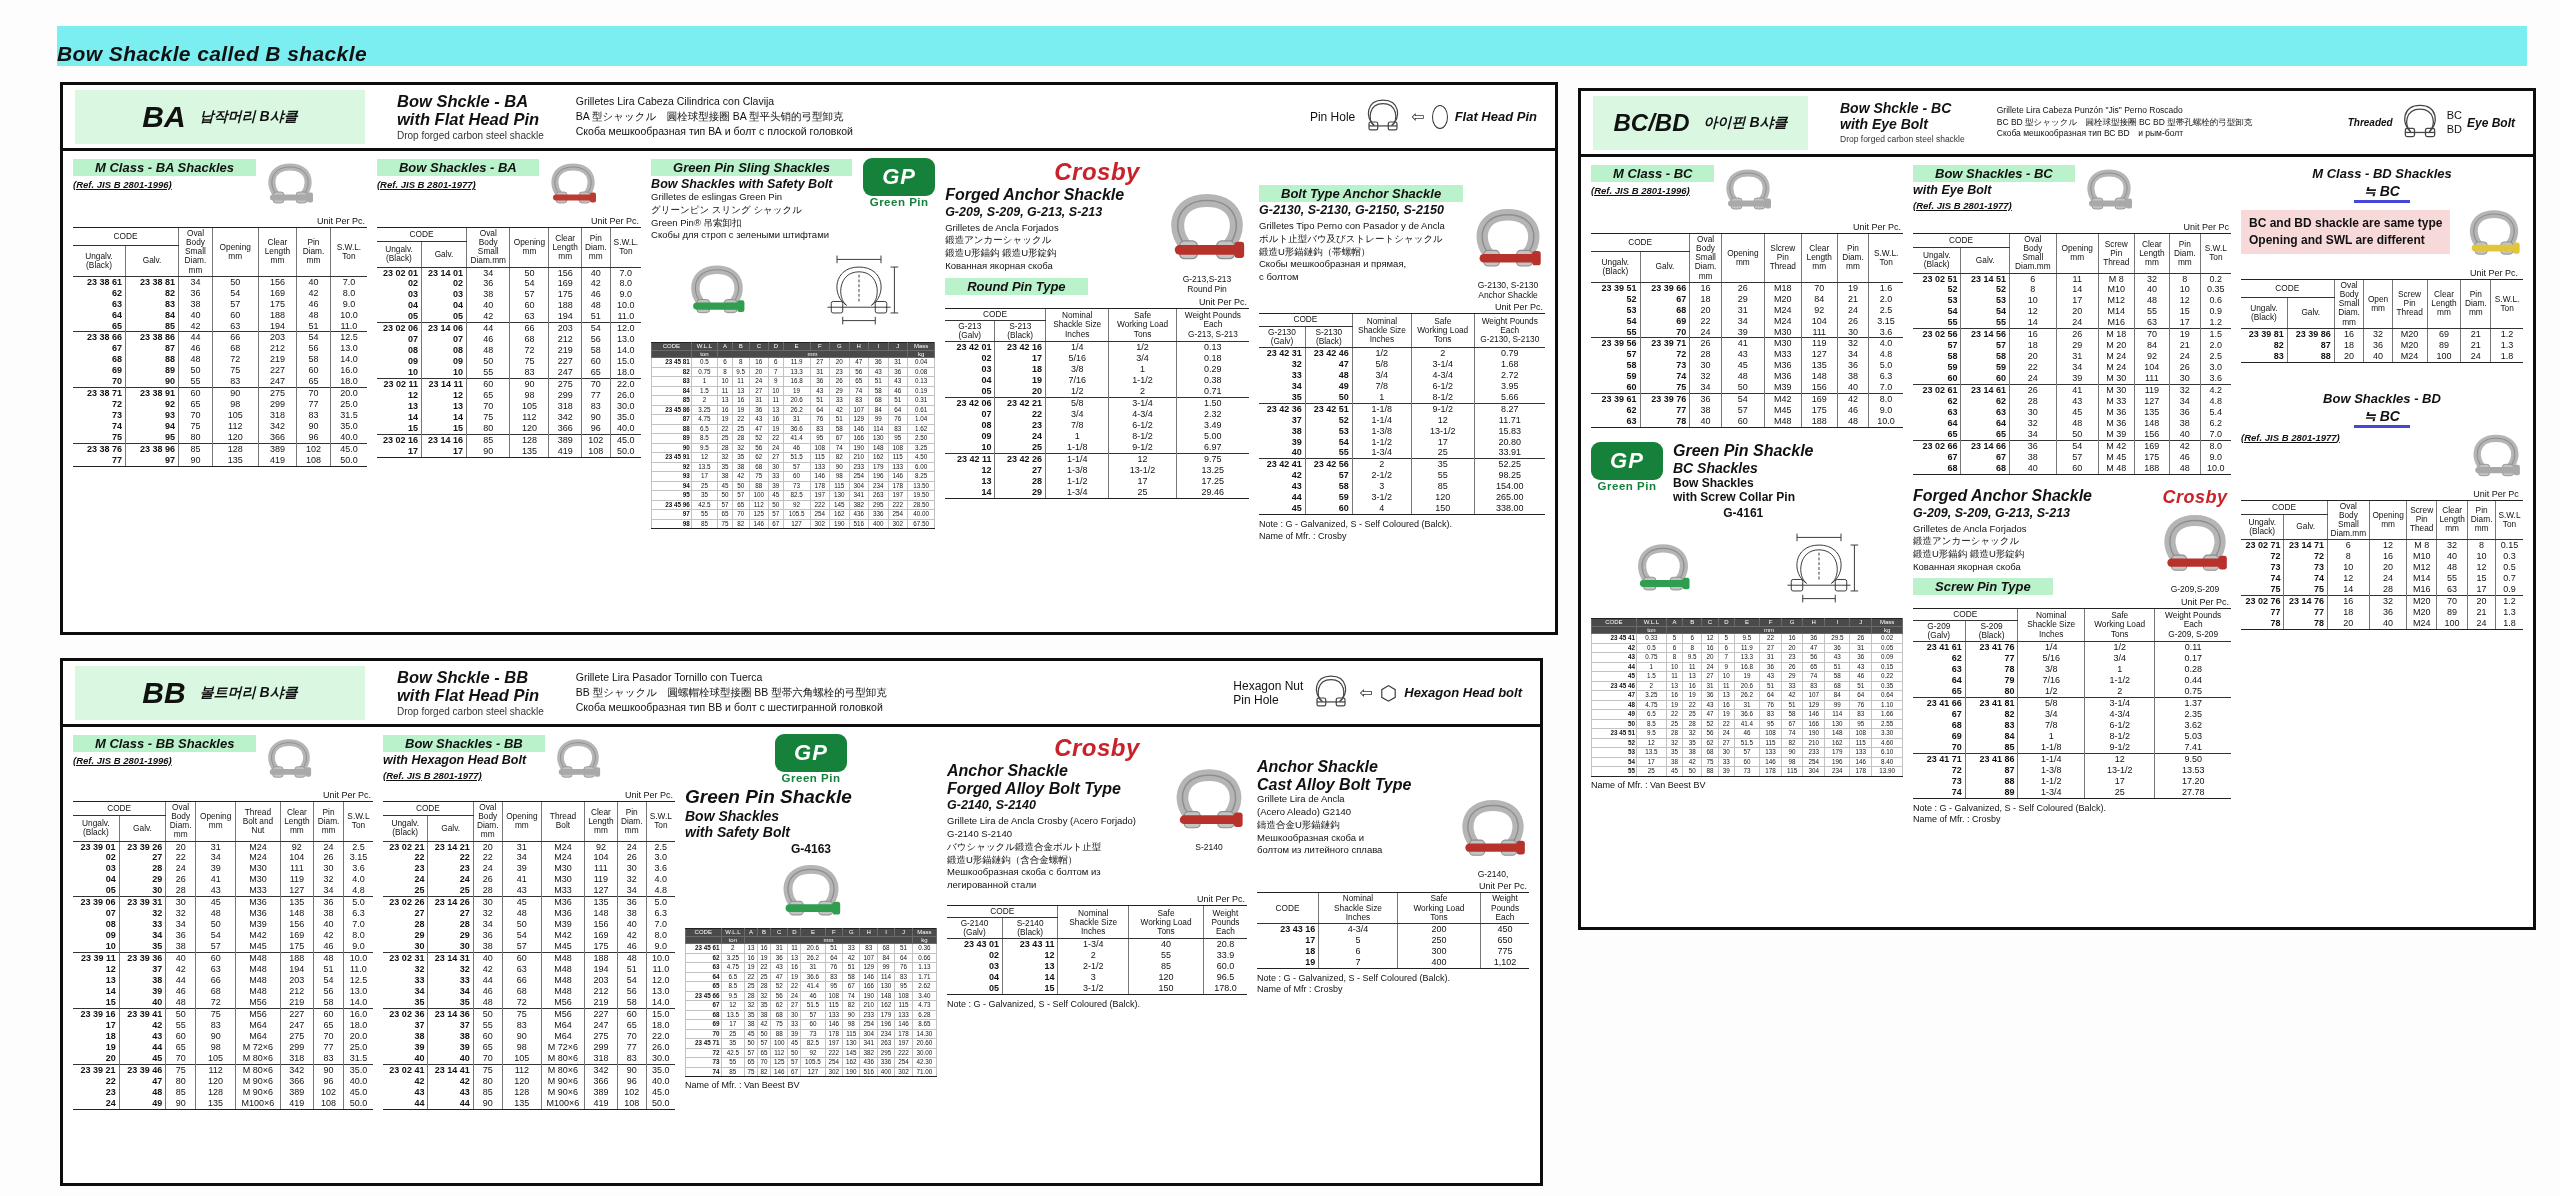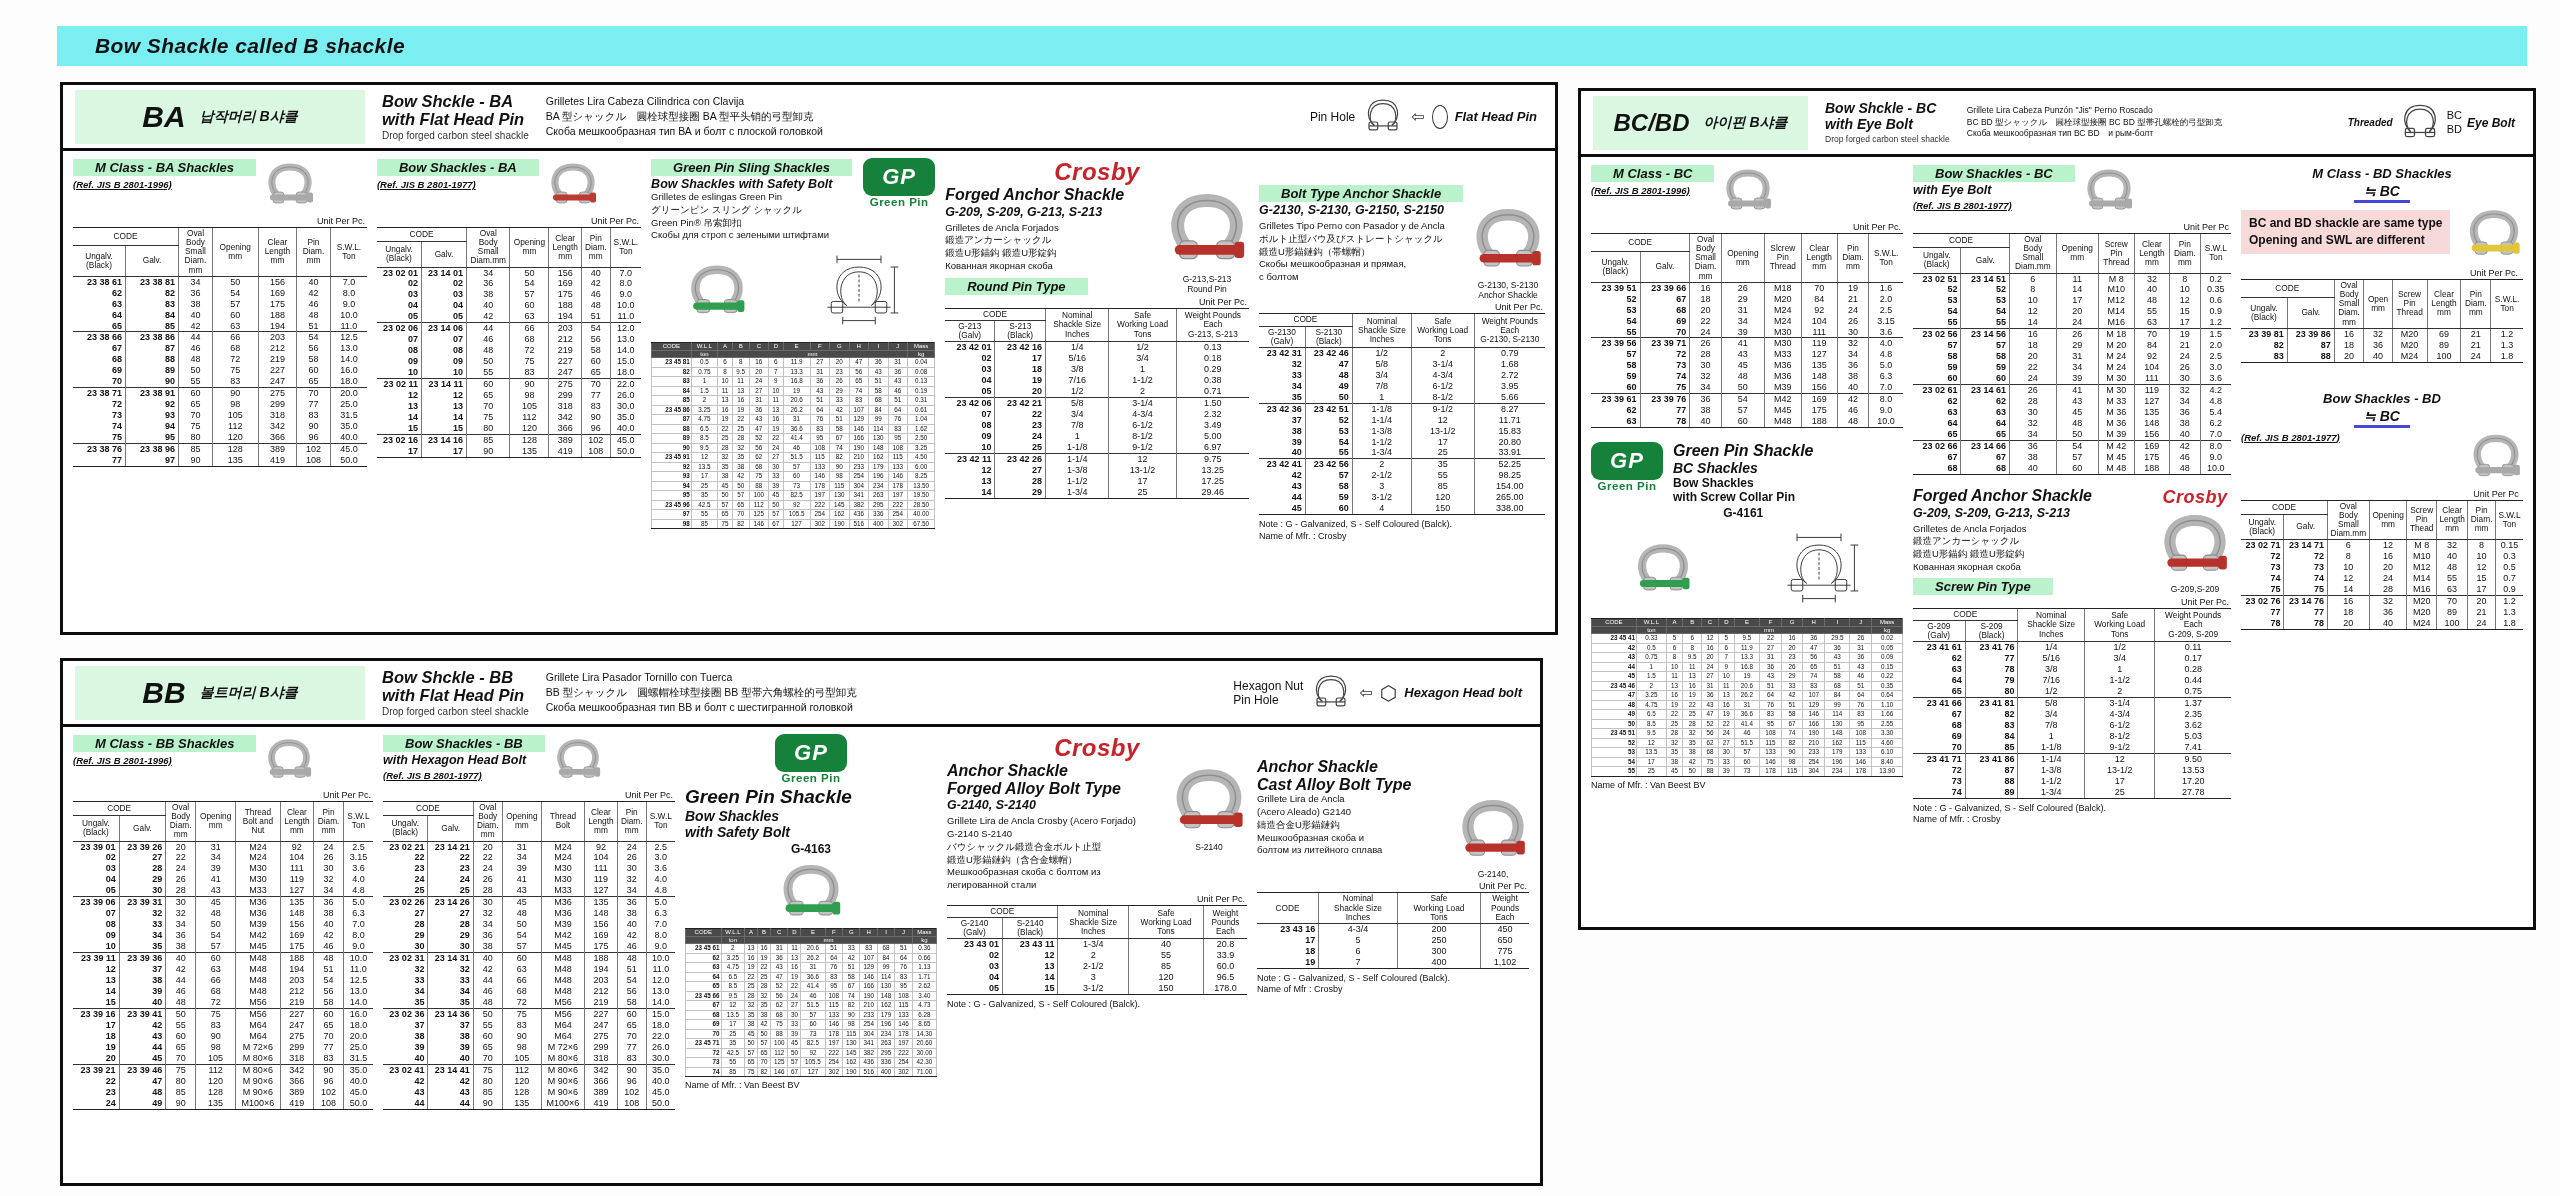--- a/index.html
+++ b/index.html
@@ -1,23 +1,23 @@
 <!DOCTYPE html>
 <html><head>
 <meta charset="utf-8">
 <style>
   html,body{margin:0;padding:0;background:#fff;font-family:"Liberation Sans",sans-serif;color:#111;}
   .page{position:relative;width:2560px;height:1196px;background:#fdfdfd;overflow:hidden;}
-  .banner{position:absolute;left:57px;top:26px;width:2470px;height:40px;background:#7beef2;display:flex;align-items:center;padding-left:38px;box-sizing:border-box;}
+  .banner{position:absolute;left:57px;top:26px;width:2470px;height:40px;background:#7beef2;display:flex;align-items:flex-end;box-sizing:border-box;}
   .banner b{font-style:italic;font-size:21px;letter-spacing:.4px;}
   .panel{position:absolute;background:#fff;border:3px solid #0d0d0d;box-sizing:border-box;}
   #panel-ba{left:60px;top:82px;width:1498px;height:553px;}
   #panel-bb{left:60px;top:658px;width:1483px;height:528px;}
   #panel-bcbd{left:1578px;top:88px;width:958px;height:842px;}
-  .phead{display:flex;align-items:center;gap:17px;border-bottom:3px solid #0d0d0d;padding:5px 12px;height:66px;box-sizing:border-box;}
+  .phead{display:flex;align-items:center;gap:32px;border-bottom:3px solid #0d0d0d;padding:5px 12px;height:66px;box-sizing:border-box;}
   .codebox{background:#d9f7e1;min-width:290px;height:54px;display:flex;align-items:center;justify-content:center;gap:14px;flex:0 0 auto;}
   .codetxt{font-size:30px;font-weight:bold;font-style:italic;}
   .kr{font-size:14px;font-weight:bold;font-style:italic;}
   .ptitle .t1{font-size:16.5px;font-weight:bold;font-style:italic;line-height:1.12;}
   .ptitle .t2{font-size:10px;color:#333;margin-top:2px;}
   .langs{font-size:10.5px;line-height:1.4;white-space:nowrap;}
   .pindiag{margin-left:auto;display:flex;align-items:center;gap:7px;font-size:12px;flex:0 0 auto;padding-right:6px;}
   .pindiag .lbl{font-size:12px;}
   .pindiag b{font-size:13px;font-style:italic;}
   .bcbd-lbls{display:flex;flex-direction:column;font-size:11px;line-height:1.2;text-align:right;}

